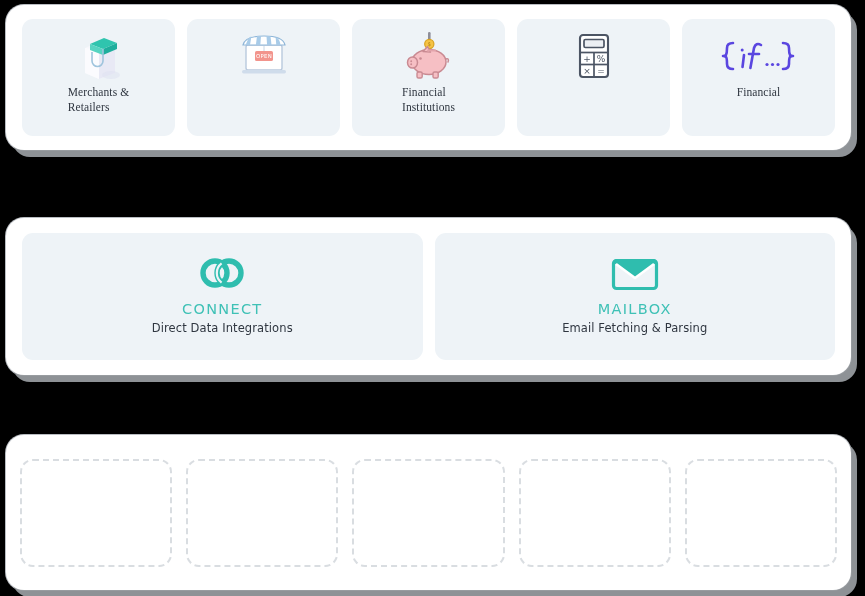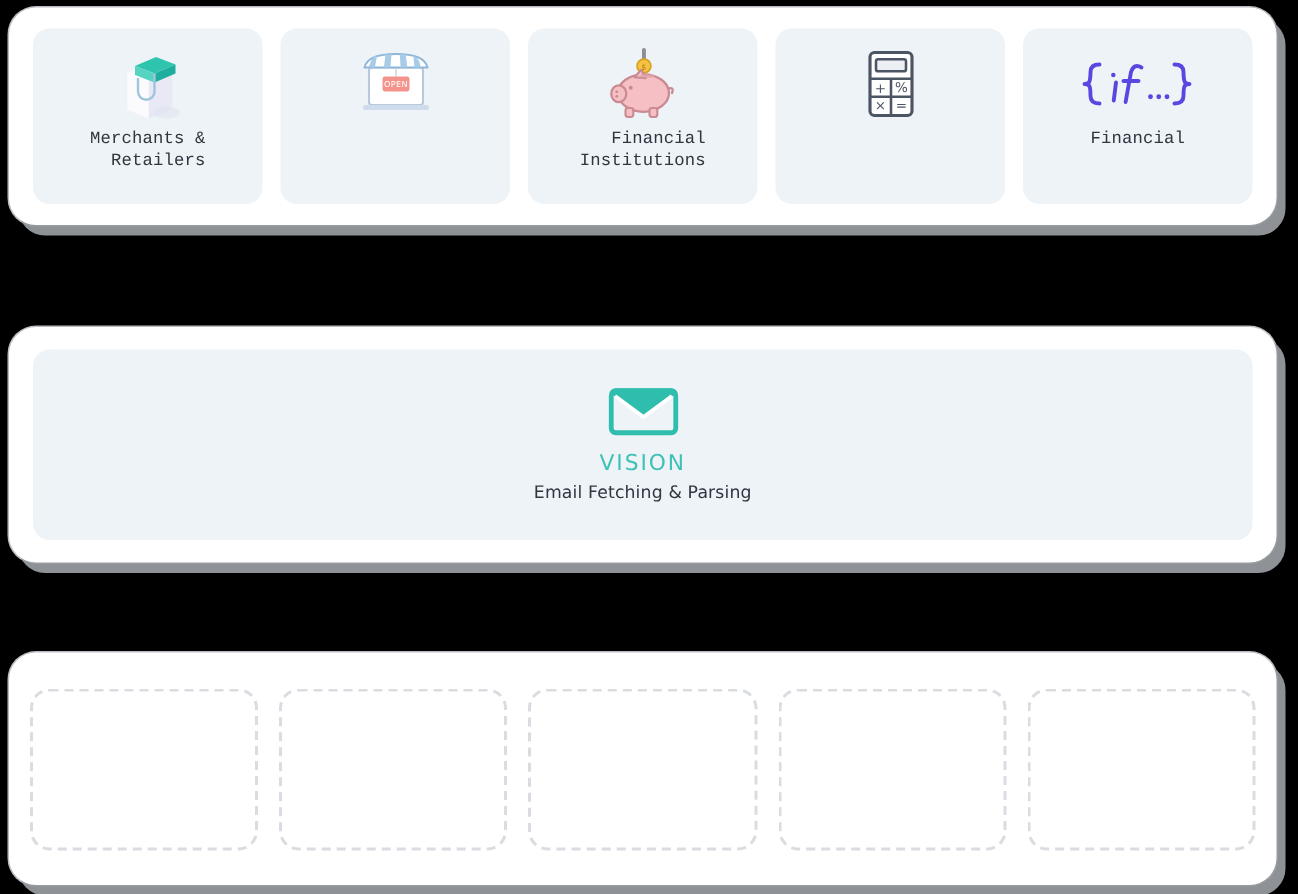--- a/index.html
+++ b/index.html
@@ -59,25 +59,25 @@
     padding-top: 8px;
     box-sizing: border-box;
   }
   .aud-icon {
     height: 58px;
     display: flex;
     align-items: center;
     justify-content: center;
   }
   .aud-label {
-    font-family: Liberation Mono, monospace;
+    font-family: Liberation Serif, serif;
     font-size: 11.5px;
     line-height: 15px;
     color: #2f3640;
-    text-align: right;
+    text-align: left;
     letter-spacing: .1px;
     padding: 0 6px;
     white-space: pre-line;
     font-weight: 400;
   }
 
   
   .prod-card {
     flex: 1 1 0;
     height: 127px;
@@ -252,30 +252,41 @@
         </div>
         <div class="aud-label">Financial</div>
       </div>
 
     </div>
   </div>
 
   <div class="panel" id="panel-products">
     <div class="panel-inner">
 
+      <div class="prod-card">
+        <div class="prod-icon">
+          <svg width="56" height="42" viewBox="0 0 56 42">
+            <circle cx="21" cy="21" r="12" fill="none" stroke="#2fbdae" stroke-width="5.4"></circle>
+            <circle cx="35" cy="21" r="12" fill="none" stroke="#2fbdae" stroke-width="5.4"></circle>
+            <path d="M27.6,11.4 a12,12 0 0 0 0,19.2" fill="none" stroke="#eef3f7" stroke-width="2.2"></path>
+          </svg>
+        </div>
+        <div class="prod-title">CONNECT</div>
+        <div class="prod-sub">Direct Data Integrations</div>
+      </div>
 
       <div class="prod-card">
         <div class="prod-icon">
           <svg width="52" height="42" viewBox="0 0 52 42">
             <rect x="4.5" y="8.5" width="43" height="28" rx="3" fill="none" stroke="#2fbdae" stroke-width="3.2"></rect>
             <path d="M4.5,10.5 q0,-3.5 3.5,-3.5 h36 q3.5,0 3.5,3.5 l-21.5,16 z" fill="#2fbdae"></path>
             <path d="M7,12 l19,14 l19,-14" fill="none" stroke="#ffffff" stroke-width="2.6" stroke-linejoin="round"></path>
           </svg>
         </div>
-        <div class="prod-title">VISION</div>
+        <div class="prod-title">MAILBOX</div>
         <div class="prod-sub">Email Fetching &amp; Parsing</div>
       </div>
 
 
     </div>
   </div>
 
   <div class="panel" id="panel-slots">
     <div class="panel-inner">
       <div class="slot"></div>

